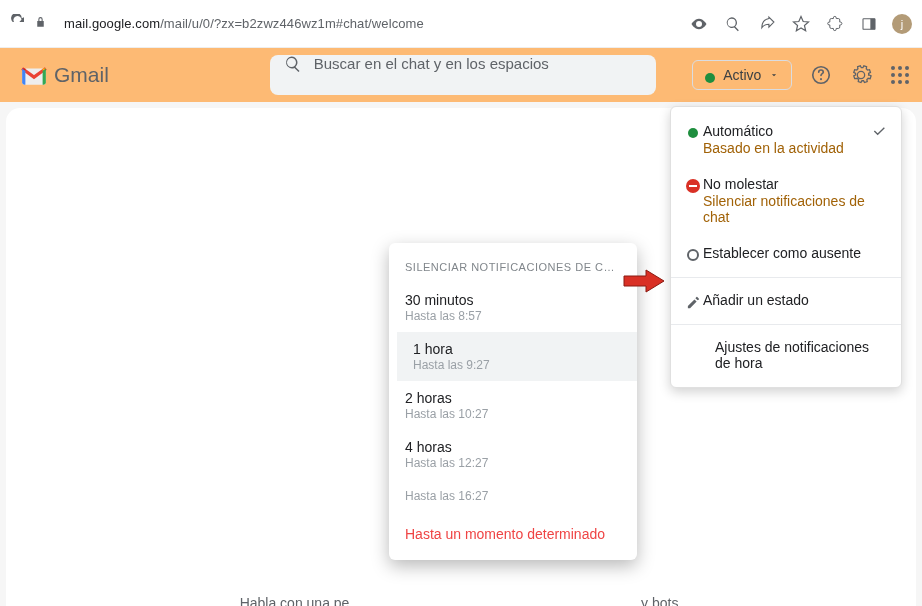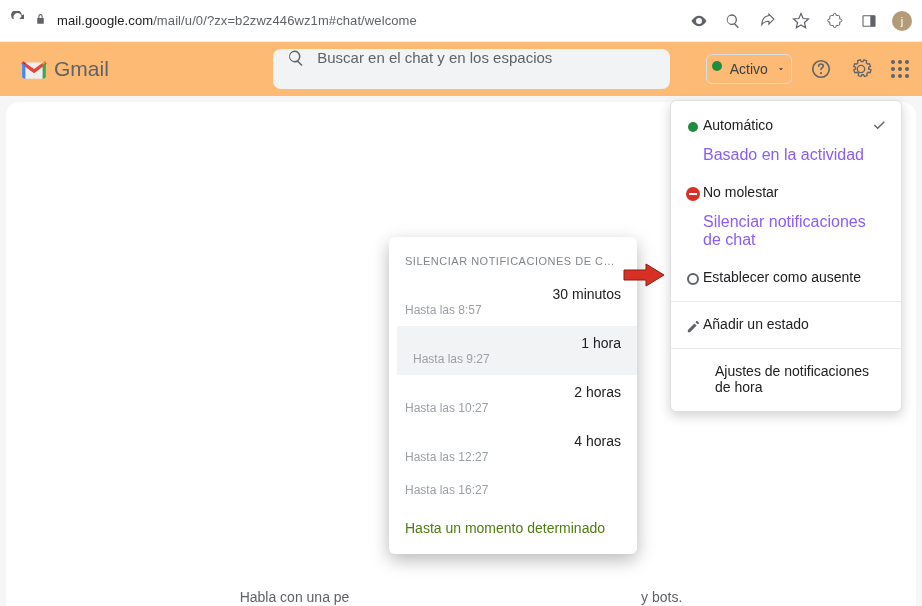--- a/index.html
+++ b/index.html
@@ -1,70 +1,70 @@
 <!DOCTYPE html>
 <html><head>
   <meta charset="utf-8">
   <style>
     * { margin:0; padding:0; box-sizing:border-box; font-family:Arial,Roboto,sans-serif; }
     body { background:#f6f6f6; width:922px; height:606px; overflow:hidden; }
 
     
-    .omnibox { display:flex; align-items:center; height:42px; background:#fff; padding:0 10px; border-bottom:1px solid #eee; gap:10px; }
+    .omnibox { display:flex; align-items:center; height:48px; background:#fff; padding:0 10px; border-bottom:1px solid #eee; gap:17px; }
     .omnibox .left { display:flex; align-items:center; gap:8px; color:#5f6368; }
     .omnibox .url { flex:1; color:#5f6368; font-size:13px; letter-spacing:.1px; }
     .omnibox .url .path { color:#5f6368; }
     .omnibox .url .host { color:#202124; }
     .omnibox .right { display:flex; align-items:center; gap:12px; color:#5f6368; }
     .avatar-small { width:20px; height:20px; border-radius:50%; background:#b39b77; color:#fff; display:flex; align-items:center; justify-content:center; font-size:11px; }
 
     
     .gmail-header { display:flex; align-items:center; height:54px; background:#fdba74; padding:0 12px 0 20px; gap:18px; }
     .brand { display:flex; align-items:center; gap:6px; }
     .brand svg { width:28px; height:22px; display:block; }
     .brand-text { font-size:21px; color:#5f6368; }
     .spacer-small{ width:140px; }
     .search-bar { width:430px; height:40px; background:#f1f3f4; border-radius:8px; display:flex; align-items:flex-start; padding:0 14px; gap:12px; color:#5f6368; }
     .search-bar svg { width:18px; height:18px; }
     .search-ph { font-size:15px; color:#5f6368; }
     .spacer { flex:1; }
 
-    .status-pill { display:flex; align-items:flex-start; gap:8px; border:1px solid #dadce0; border-radius:6px; padding:6px 5px; cursor:pointer; }
+    .status-pill { display:flex; align-items:flex-end; gap:8px; border:1px solid #dadce0; border-radius:6px; padding:6px 12px; cursor:pointer; }
     .status-pill .dot { width:10px; height:10px; border-radius:50%; background:#1e8e3e; }
     .status-pill span { font-size:14px; color:#3c4043; }
     .hdr-icon { width:22px; height:22px; color:#5f6368; display:flex; align-items:center; justify-content:center; }
     .apps-grid { display:grid; grid-template-columns:repeat(3,4px); grid-template-rows:repeat(3,4px); gap:3px; }
     .apps-grid i { width:4px; height:4px; background:#5f6368; border-radius:50%; display:block; }
 
     
     .main { position:relative; height:522px; background:#fff; margin:6px 6px 0 6px; border-radius:14px; }
     .bg-text { position:absolute; top:487px; left:0; width:100%; text-align:center; font-size:14px; color:#5f6368; }
 
     
     .dropdown { position:absolute; top:-2px; right:14px; width:232px; background:#fff; border:1px solid #e0e0e0; border-radius:6px; box-shadow:0 4px 12px rgba(0,0,0,.18); padding:6px 0; }
     .dd-item { display:flex; align-items:flex-start; gap:2px; padding:10px 14px; cursor:pointer; }
     .dd-icon { width:16px; height:16px; margin-top:2px; display:flex; align-items:center; justify-content:center; flex-shrink:0; }
     .dd-dot-green { width:10px; height:10px; border-radius:50%; background:#1e8e3e; }
     .dd-dot-red { width:14px; height:14px; border-radius:50%; background:#d93025; position:relative; }
     .dd-dot-red::after { content:""; position:absolute; left:3px; top:6px; width:8px; height:2px; background:#fff; }
     .dd-ring { width:12px; height:12px; border-radius:50%; border:2px solid #5f6368; }
     .dd-title { font-size:14px; color:#202124; }
-    .dd-sub { font-size:16px; color:#8b5cf6; margin-top:13px; }
+    .dd-sub { font-size:14px; color:#a16207; margin-top:1px; }
     .dd-check { position:absolute; right:14px; color:#5f6368; }
     .dd-divider { height:1px; background:#e8eaed; margin:4px 0; }
     .dd-simple { padding:10px 14px 10px 44px; font-size:14px; color:#202124; cursor:pointer; }
 
     
     .submenu { position:absolute; top:135px; left:383px; width:248px; background:#fff; border-radius:6px; box-shadow:0 6px 18px rgba(0,0,0,.28); padding:4px 0 12px; }
     .sub-header { font-size:11px; letter-spacing:.5px; color:#80868b; padding:14px 16px 10px; white-space:nowrap; overflow:hidden; text-overflow:ellipsis; }
     .sub-item { padding:9px 16px; cursor:pointer; }
     .sub-item.hover { background:#f1f3f4;margin-left:8px; }
-    .sub-t { font-size:14px; color:#202124;text-align:right; }
+    .sub-t { font-size:14px; color:#202124; }
     .sub-s { font-size:12px; color:#9aa0a6; margin-top:1px; }
-    .sub-last { padding:14px 16px 6px; font-size:14px; color:#4d7c0f; cursor:pointer; }
+    .sub-last { padding:14px 16px 6px; font-size:14px; color:#ef4444; cursor:pointer; }
 
     
     .arrow { position:absolute; top:160px; right:254px; width:40px; height:24px; }
     .arrow svg { display:block; }
 
     svg { fill:currentColor; }
   </style>
 </head>
 <body>
 

